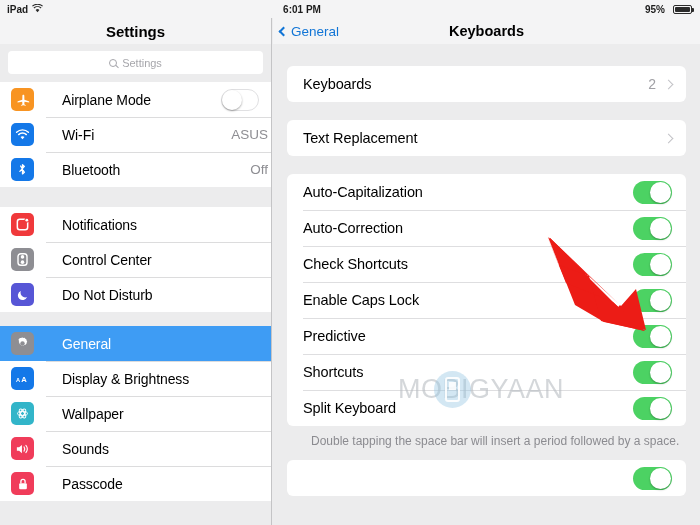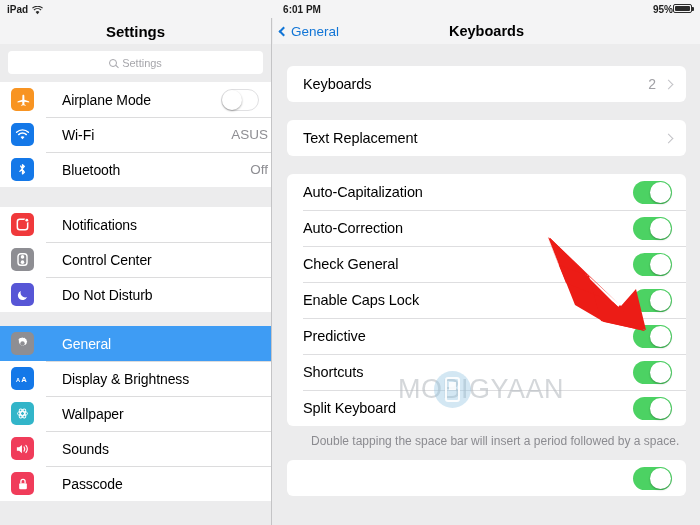--- a/index.html
+++ b/index.html
@@ -13,26 +13,26 @@
   #screen { position: relative; width: 700px; height: 525px; overflow: hidden; }
 
   
   .statusbar {
     position: absolute; top: 0; left: 0; width: 700px; height: 18px;
     display: flex; align-items: center;
     font-size: 10px; color: #1c1c1c; font-weight: bold;
     background: #f4f4f5;
     z-index: 30;
   }
-  .sb-left { display: flex; align-items: flex-end; gap: 4px; padding-left: 7px; }
+  .sb-left { display: flex; align-items: flex-start; gap: 4px; padding-left: 7px; }
   .sb-center { position: absolute; left: 0; right: 0; text-align: center; }
   .sb-center .sb-time { position: relative; left: -48px; }
   .sb-right {
     margin-left: auto; padding-right: 8px;
-    display: flex; gap: 0;
+    display: flex; align-items: center; gap: 8px;
   }
   .batt {
     position: relative; width: 19px; height: 9px;
     border: 1px solid #2b2b2b; border-radius: 2px;
   }
   .batt::after {
     content: ""; position: absolute; right: -3px; top: 2.5px;
     width: 2px; height: 4px; background: #2b2b2b; border-radius: 0 1px 1px 0;
   }
   .batt-fill {
@@ -383,21 +383,21 @@
             <span class="knob"></span>
           </span>
       </div>
       <div class="drow">
         <span class="dlabel">Auto-Correction</span>
         <span class="toggle">
             <span class="knob"></span>
           </span>
       </div>
       <div class="drow">
-        <span class="dlabel">Check General</span>
+        <span class="dlabel">Check Shortcuts</span>
         <span class="toggle">
             <span class="knob"></span>
           </span>
       </div>
       <div class="drow">
         <span class="dlabel">Enable Caps Lock</span>
         <span class="toggle">
             <span class="knob"></span>
           </span>
       </div>

